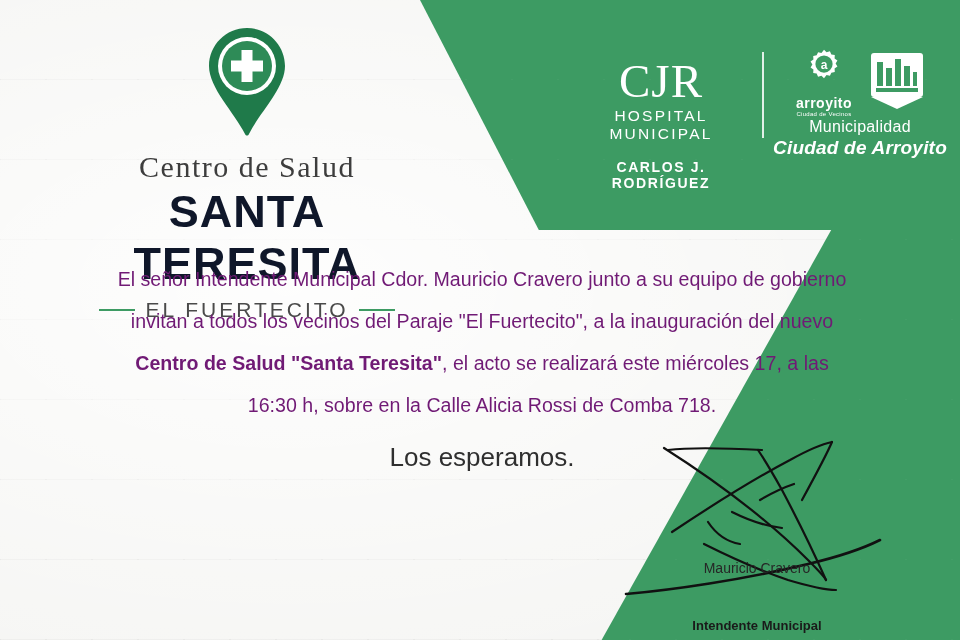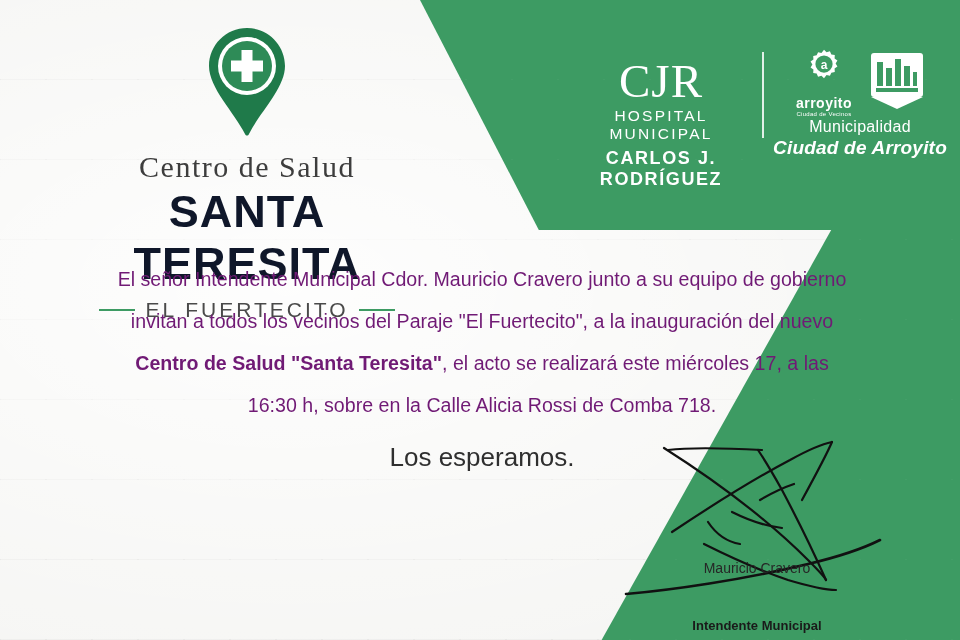--- a/index.html
+++ b/index.html
@@ -128,22 +128,22 @@
     line-height: 1;
     font-weight: 400;
   }
   .hosp-1 {
     margin-top: 2px;
     font-size: 15.5px;
     letter-spacing: 2.2px;
     font-weight: 500;
   }
   .hosp-2 {
-    margin-top: 5px;
-    font-size: 18px;
+    margin-top: 16px;
+    font-size: 14px;
     letter-spacing: 1.6px;
     font-weight: bold;
   }
   .divider-v {
     position: absolute;
     left: 762px;
     top: 52px;
     width: 2px;
     height: 86px;
     background: rgba(255,255,255,0.85);

